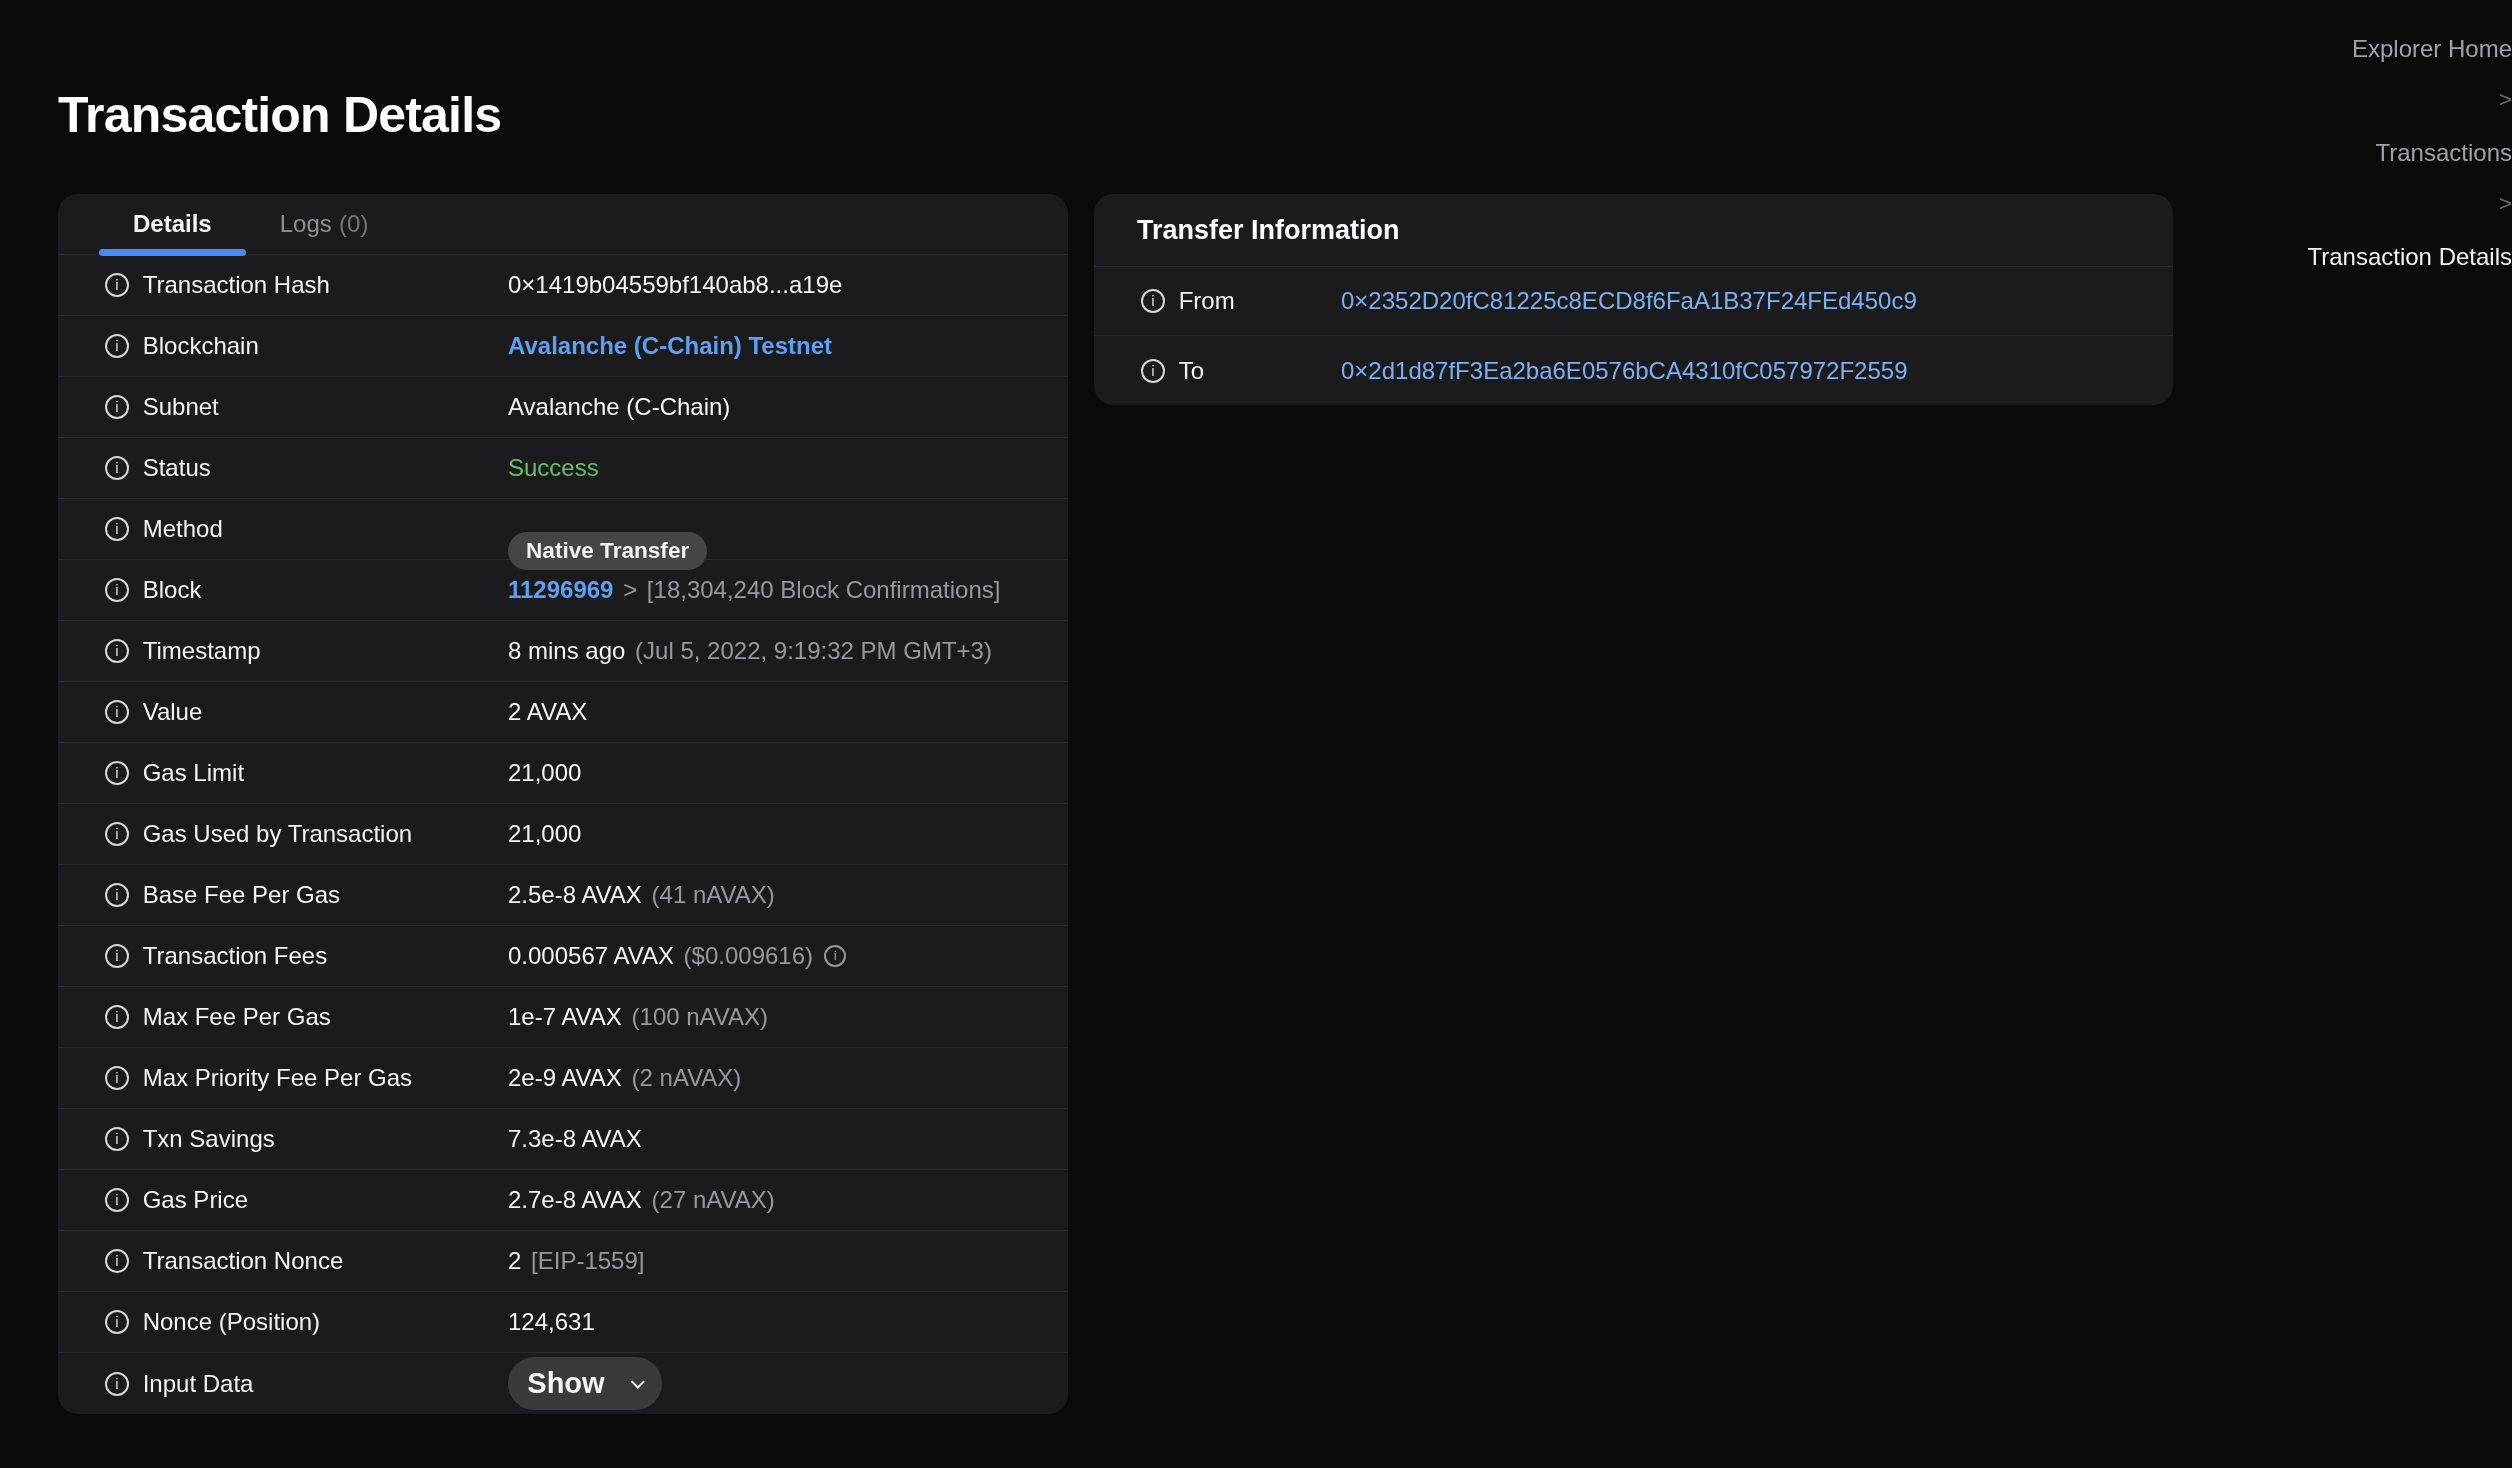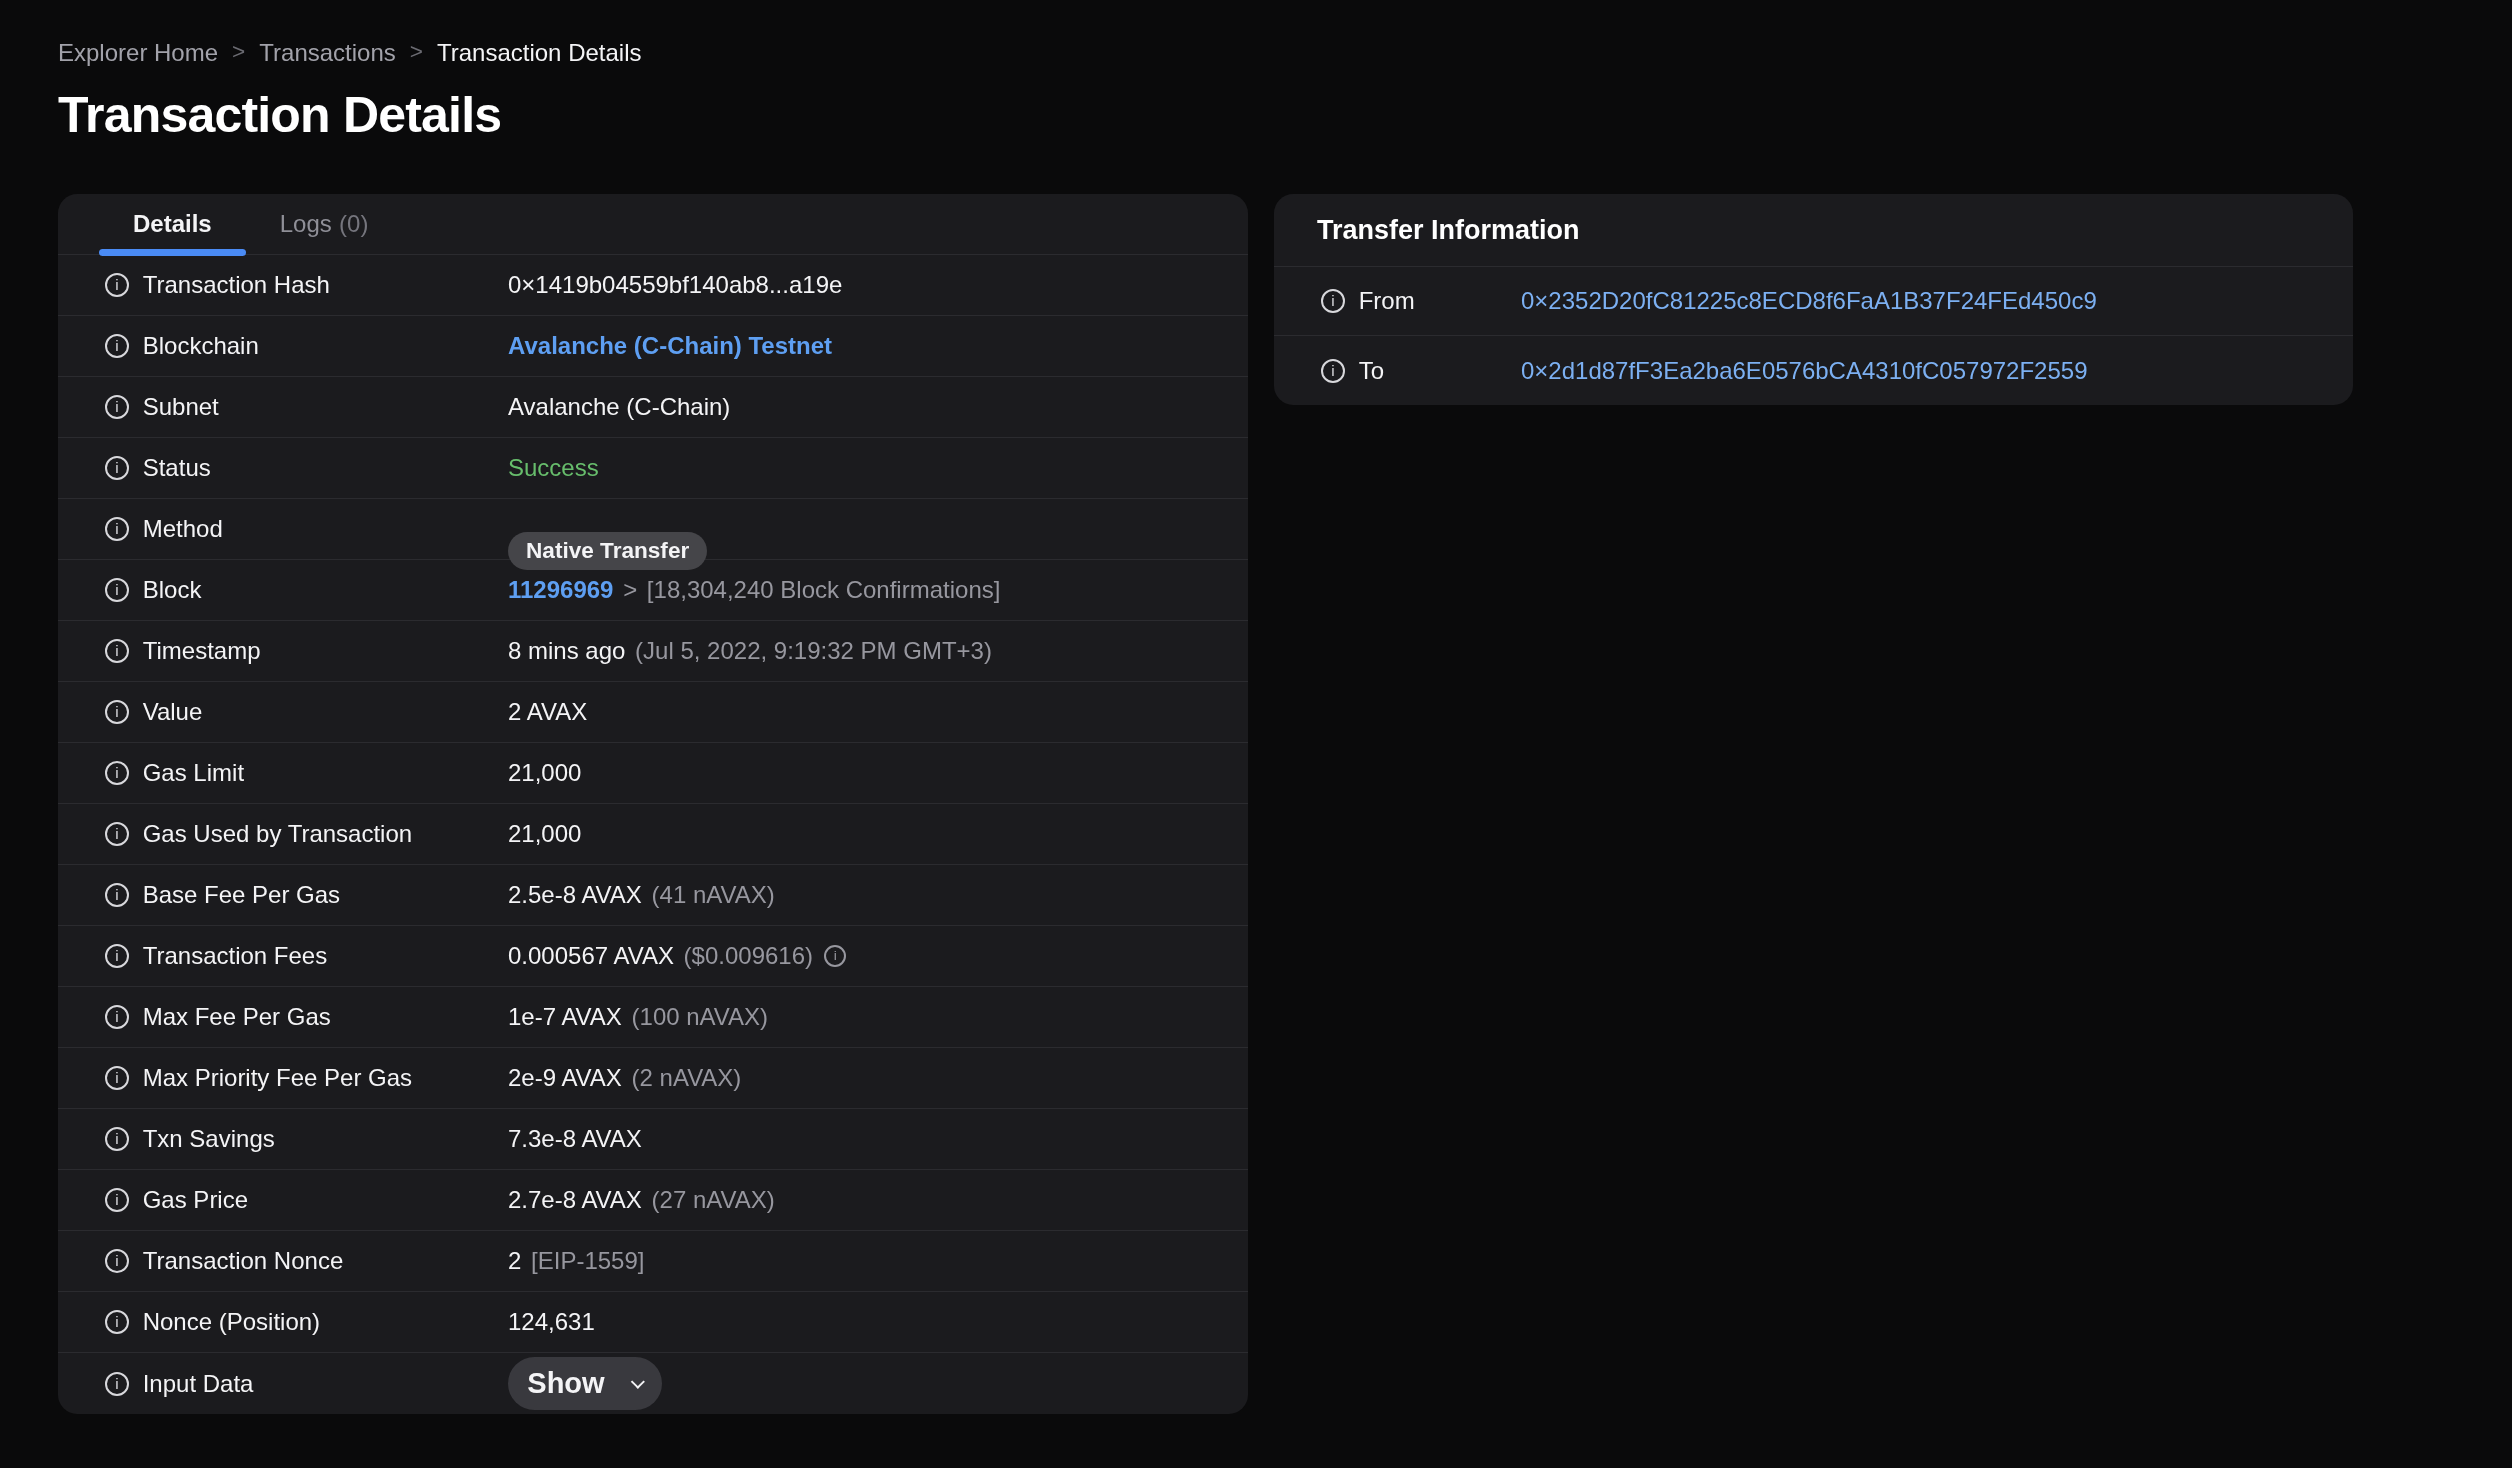--- a/index.html
+++ b/index.html
@@ -9,30 +9,30 @@
     --green:#67bd6c; --badge:#454549; --btn:#39393e; --icon:#d8d8dc;
   }
   *{margin:0;padding:0;box-sizing:border-box;}
   html,body{background:var(--bg);}
   body{
     width:2512px;height:1469px;overflow:hidden;position:relative;
     font-family:"Liberation Sans","DejaVu Sans",sans-serif;color:var(--text);
   }
   .page{padding:35px 0 0 58px;}
   
-  .breadcrumb{display:flex;align-items:center;gap:14px;font-size:24px;height:35px;}
+  .breadcrumb{display:flex;align-items:flex-end;gap:25px;font-size:24px;height:35px;flex-direction:column;}
   .crumb{color:#a2a2aa;cursor:pointer;}
   .crumb.current{color:var(--text);}
   .crumb-sep{color:#6b6b72;font-size:22.6px;transform:translateY(-0.8px);}
   
   .page-title{font-size:50px;font-weight:700;letter-spacing:-0.8px;margin-top:16px;color:#fff;}
   
   .panels{display:flex;align-items:flex-start;gap:26px;margin-top:50px;}
   .panel{background:var(--panel);border-radius:19.3px;}
-  .panel-left{width:1190px;}
+  .panel-left{width:1010px;}
   .panel-right{width:1079px;}
   
   .tabs{display:flex;align-items:stretch;height:61px;border-bottom:1.6px solid var(--divider);padding-left:41px;position:relative;}
   .tab{display:flex;align-items:center;justify-content:center;padding:0 34px;font-size:24px;color:#8f8f97;cursor:pointer;position:relative;}
   .tab .count{color:#75757d;margin-left:7.3px;}
   .tab.active{color:var(--text);font-weight:700;}
   .tab.active::after{
     content:"";position:absolute;left:0;right:0;bottom:-1.6px;height:6.4px;
     background:var(--underline);border-radius:4px;
   }

